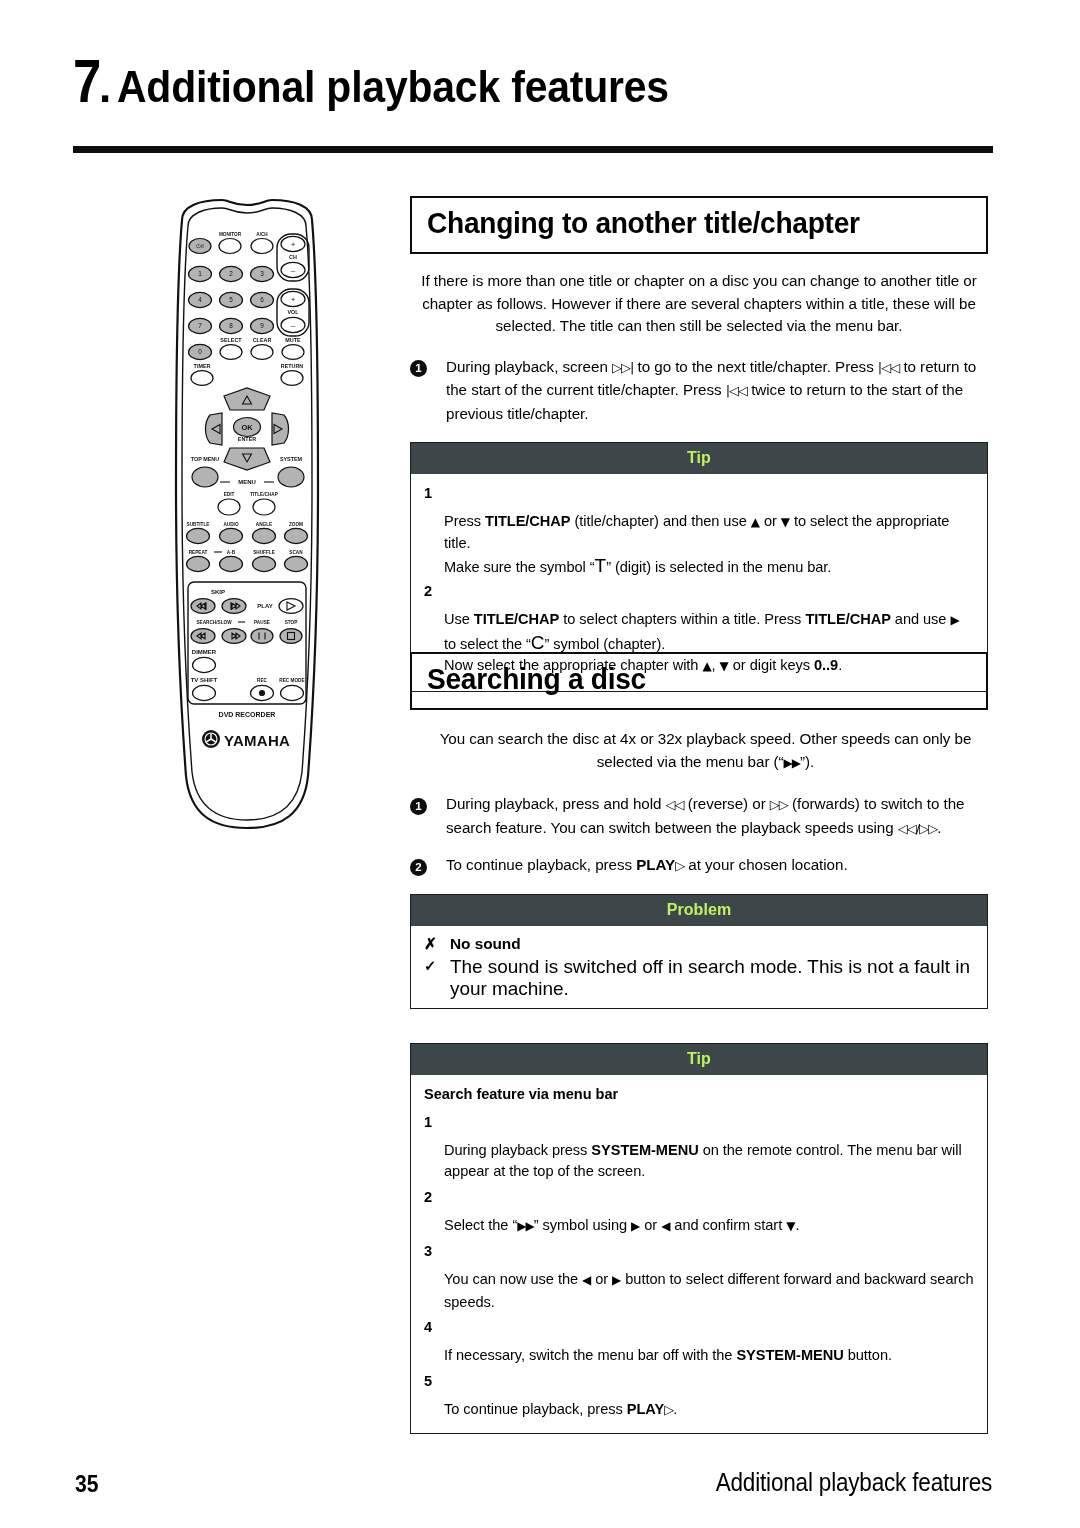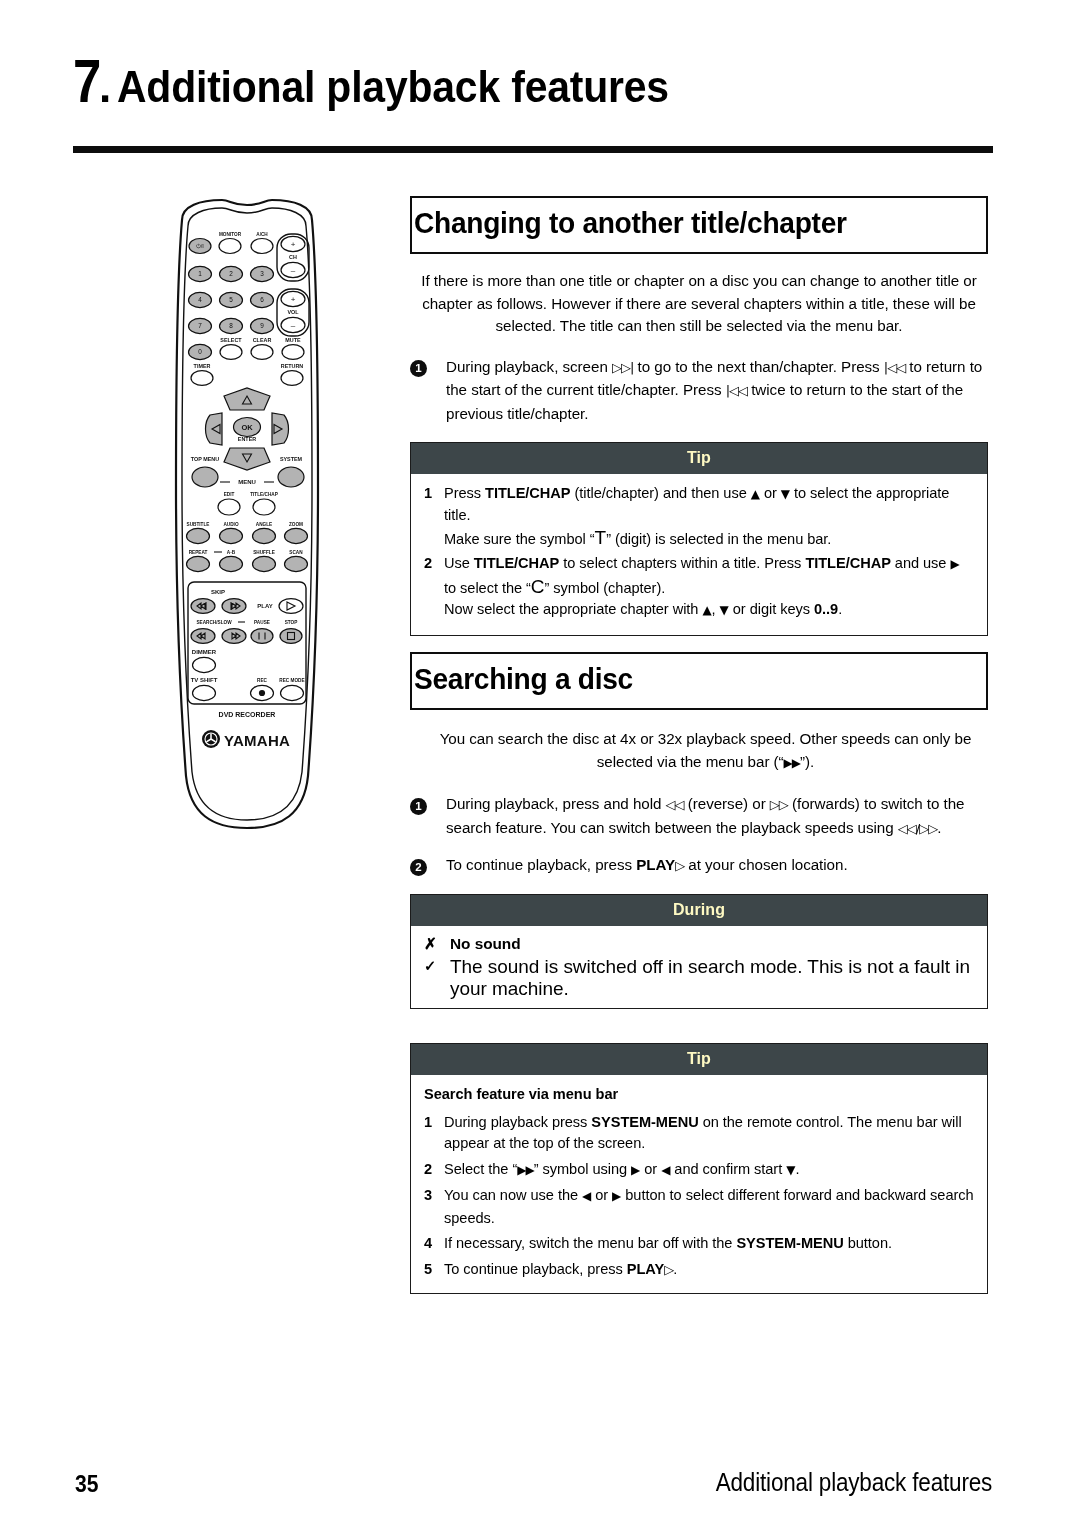--- a/index.html
+++ b/index.html
@@ -68,21 +68,21 @@
     height: 640px;
   }
   #remote-figure svg { display: block; }
 
   
   .col-right { position: absolute; left: 410px; width: 578px; }
 
   .section-heading-box {
     border: 2.5px solid #0d0d0d;
     box-sizing: border-box;
-    padding: 9px 14px 12px 2px;
+    padding: 9px 14px 12px 15px;
   }
   .section-heading-box .heading-text {
     font-size: 29px;
     font-weight: bold;
     letter-spacing: -0.3px;
     transform: scaleX(0.97);
     transform-origin: left center;
     display: block;
   }
 
@@ -120,21 +120,21 @@
   .step-text { flex: 1 1 auto; }
 
   
   .callout {
     border: 1.6px solid #1b1b1b;
     box-sizing: border-box;
     background: #fff;
   }
   .callout-header {
     background: #3d4649;
-    color: #fef9c3;
+    color: #bef264;
     text-align: center;
     font-weight: bold;
     font-size: 16px;
     padding: 6px 0 7px 0;
     letter-spacing: 0.1px;
   }
   .callout-body {
     padding: 9px 13px 11px 13px;
     font-size: 14.6px;
     line-height: 21.5px;
@@ -145,21 +145,21 @@
     margin-bottom: 6px;
   }
   .num-item {
     display: flex;
     margin-bottom: 2px;
   }
   .num-item .n {
     flex: 0 0 20px;
     font-weight: bold;
   }
-  .num-item .t { flex: 1 1 auto; }
+  .num-item .t { flex: 1 1 auto; margin-top: 28px; }
   .sym-item { display: flex; }
   .sym-item .s { flex: 0 0 26px; font-weight: bold; }
   .sym-item .t { flex: 1 1 auto; }
   .prob-title { font-weight: bold; font-size: 15.4px; }
   .prob-line { font-size: 19px; }
 
   b, .b { font-weight: bold; }
 
   
   .glyph {
@@ -379,21 +379,21 @@
   <div class="section-heading-box">
     <span class="heading-text">Changing to another title/chapter</span>
   </div>
 
   <p class="body-para" style="margin:16px 0 0 0;">If there is more than one title or chapter on a disc you can change to another title or chapter as follows. However if there are several chapters within a title, these will be selected. The title can then still be selected via the menu bar.</p>
 
   <div class="step" style="margin-top:18px;">
     <div class="step-num">
       <span class="circ-num">1</span>
     </div>
-    <div class="step-text"><span>During playback, screen </span><span class="glyph">▷▷|</span><span> to go to the next than/chapter. Press </span><span class="glyph">|◁◁</span><span> to return to the start of the current title/chapter. Press </span><span class="glyph">|◁◁</span><span> twice to return to the start of the previous title/chapter.</span></div>
+    <div class="step-text"><span>During playback, screen </span><span class="glyph">▷▷|</span><span> to go to the next title/chapter. Press </span><span class="glyph">|◁◁</span><span> to return to the start of the current title/chapter. Press </span><span class="glyph">|◁◁</span><span> twice to return to the start of the previous title/chapter.</span></div>
   </div>
 
   <div class="callout" style="margin-top:16px;">
     <div class="callout-header">Tip</div>
     <div class="callout-body">
 
       <div class="num-item">
         <div class="n">1</div>
         <div class="t"><span>Press </span><b>TITLE/CHAP</b><span> (title/chapter) and then use </span><span class="tri">▲</span><span> or </span><span class="tri">▼</span><span> to select the appropriate title.</span><br><span>Make sure the symbol “</span><span class="bigT">T</span><span>” (digit) is selected in the menu bar.</span></div>
       </div>
@@ -421,21 +421,21 @@
   </div>
 
   <div class="step" style="margin-top:14px;">
     <div class="step-num">
       <span class="circ-num">2</span>
     </div>
     <div class="step-text"><span>To continue playback, press </span><b>PLAY</b><span class="glyph">▷</span><span> at your chosen location.</span></div>
   </div>
 
   <div class="callout" style="margin-top:16px;">
-    <div class="callout-header">During</div>
+    <div class="callout-header">Problem</div>
     <div class="callout-body" style="padding:7px 13px 9px 13px;">
       <div class="sym-item">
         <div class="s prob-title">✗</div>
         <div class="t prob-title">No sound</div>
       </div>
       <div class="sym-item" style="margin-top:2px;">
         <div class="s">✓</div>
         <div class="t prob-line">The sound is switched off in search mode. This is not a fault in your machine.</div>
       </div>
     </div>

